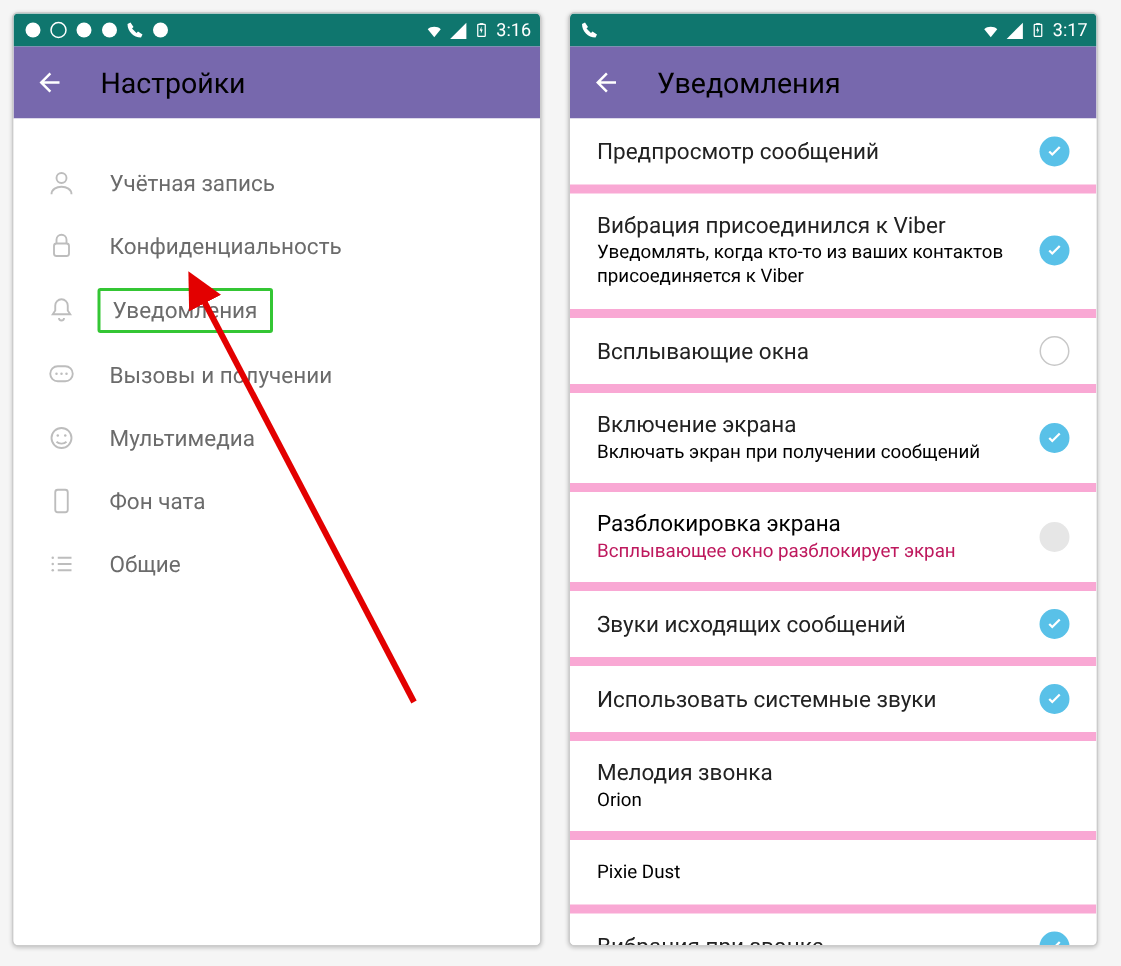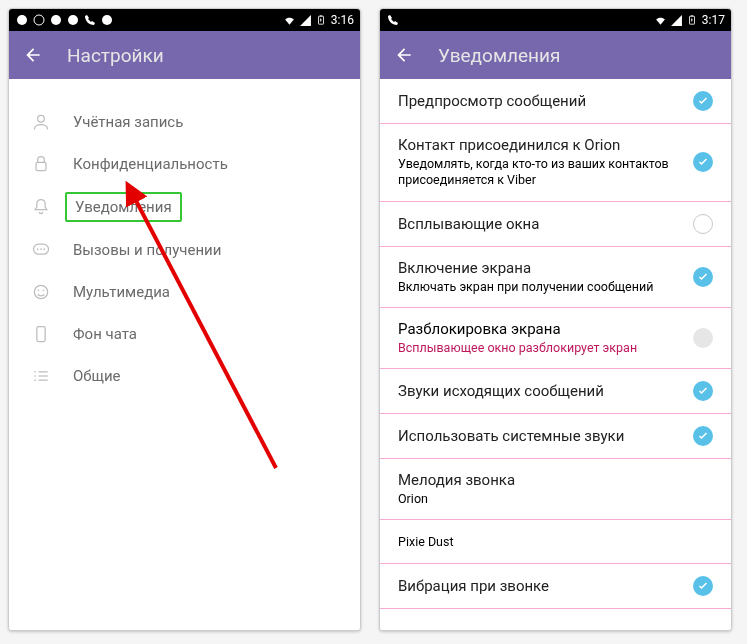--- a/index.html
+++ b/index.html
@@ -20,35 +20,35 @@
     border-radius: 4px;
     background: #fff;
     box-shadow: 0 1px 3px rgba(0,0,0,.2);
     overflow: hidden;
     display: flex;
     flex-direction: column;
     position: relative;
   }
   .statusbar {
     height: 22px;
-    background: #000000;
+    background: #0f766e;
     color: #fff;
     font-size: 12px;
     display: flex;
     align-items: center;
     padding: 0 6px;
     justify-content: space-between;
   }
   .status-left { display:flex; gap:4px; align-items:center;}
   .status-right { display:flex; gap:3px; align-items:center;}
   .status-ic { width:13px; height:13px; display:inline-flex; align-items:center; justify-content:center;}
   .appbar {
     height: 48px;
     background: #7768ad;
-    color: #e5e5e5;
+    color: #000000;
     display: flex;
     align-items: center;
     padding: 0 14px;
     gap: 24px;
   }
   .appbar .back-ic { width:20px; height:20px; }
   .appbar-title { font-size: 19px; font-weight:400; }
   .content { flex:1; overflow:hidden; background:#fff; }
   .settings-list { padding: 22px 0; }
   .settings-item {
@@ -62,21 +62,21 @@
   .settings-item .s-ic { width:20px; height:20px; flex:none; display:flex; align-items:center; justify-content:center;}
   .settings-item.highlighted .s-label {
     border: 2px solid #34c634;
     border-radius: 2px;
     padding: 4px 8px;
     margin: -4px -8px;
   }
   .notif-list { }
   .notif-row {
     padding: 12px 18px;
-    border-bottom: 1px solid #f9a8d4;
+    border-bottom: 6px solid #f9a8d4;
     display:flex;
     align-items:center;
   }
   .notif-text { flex:1; }
   .notif-title { font-size:15px; color:#222; }
   .notif-sub { font-size:12.5px; color:#000000; margin-top:2px; line-height:1.3;}
   .notif-row.disabled .notif-title { color:#000000; }
   .notif-row.disabled .notif-sub { color:#be185d; }
   .toggle {
     width:20px; height:20px; border-radius:50%;
@@ -281,21 +281,21 @@
             <div class="notif-title">Предпросмотр сообщений</div>
           </div>
           <div class="toggle on">
             <svg viewBox="0 0 24 24" width="12" height="12">
               <path d="M5 12l4 4 10-10" fill="none" stroke="#fff" stroke-width="3"></path>
             </svg>
           </div>
         </div>
         <div class="notif-row">
           <div class="notif-text">
-            <div class="notif-title">Контакт присоединился к Orion</div>
+            <div class="notif-title">Вибрация присоединился к Viber</div>
             <div class="notif-sub">Уведомлять, когда кто-то из ваших контактов присоединяется к Viber</div>
           </div>
           <div class="toggle on">
             <svg viewBox="0 0 24 24" width="12" height="12">
               <path d="M5 12l4 4 10-10" fill="none" stroke="#fff" stroke-width="3"></path>
             </svg>
           </div>
         </div>
         <div class="notif-row">
           <div class="notif-text">

